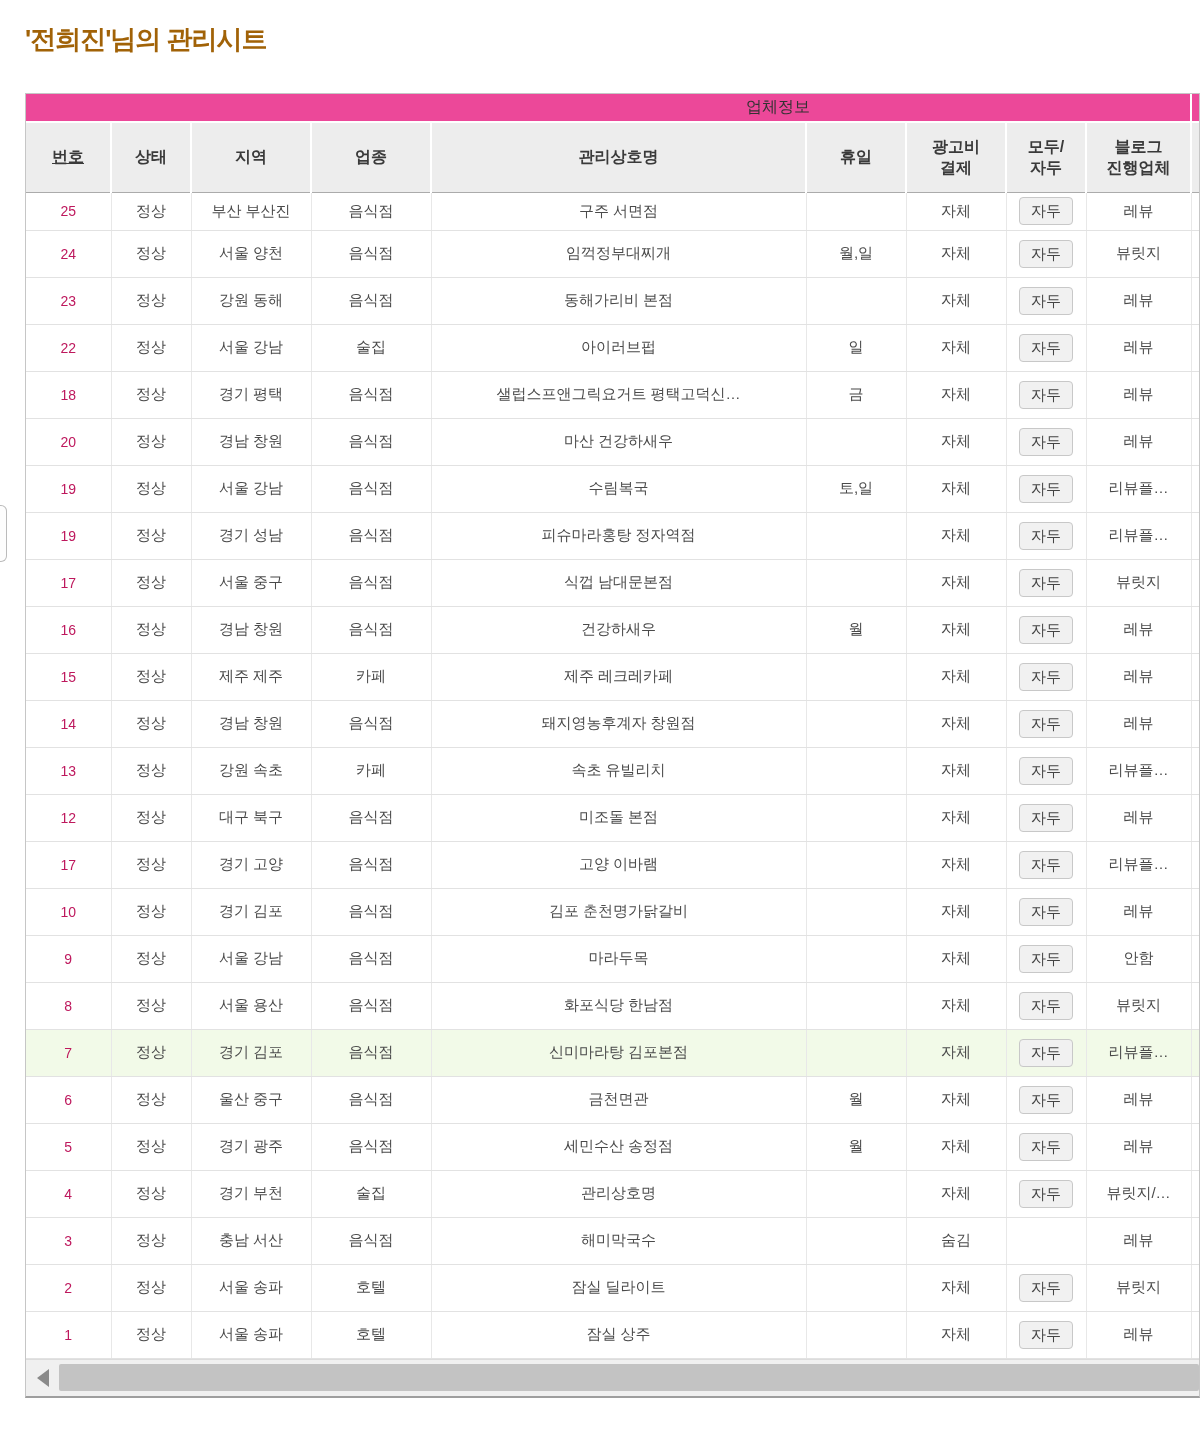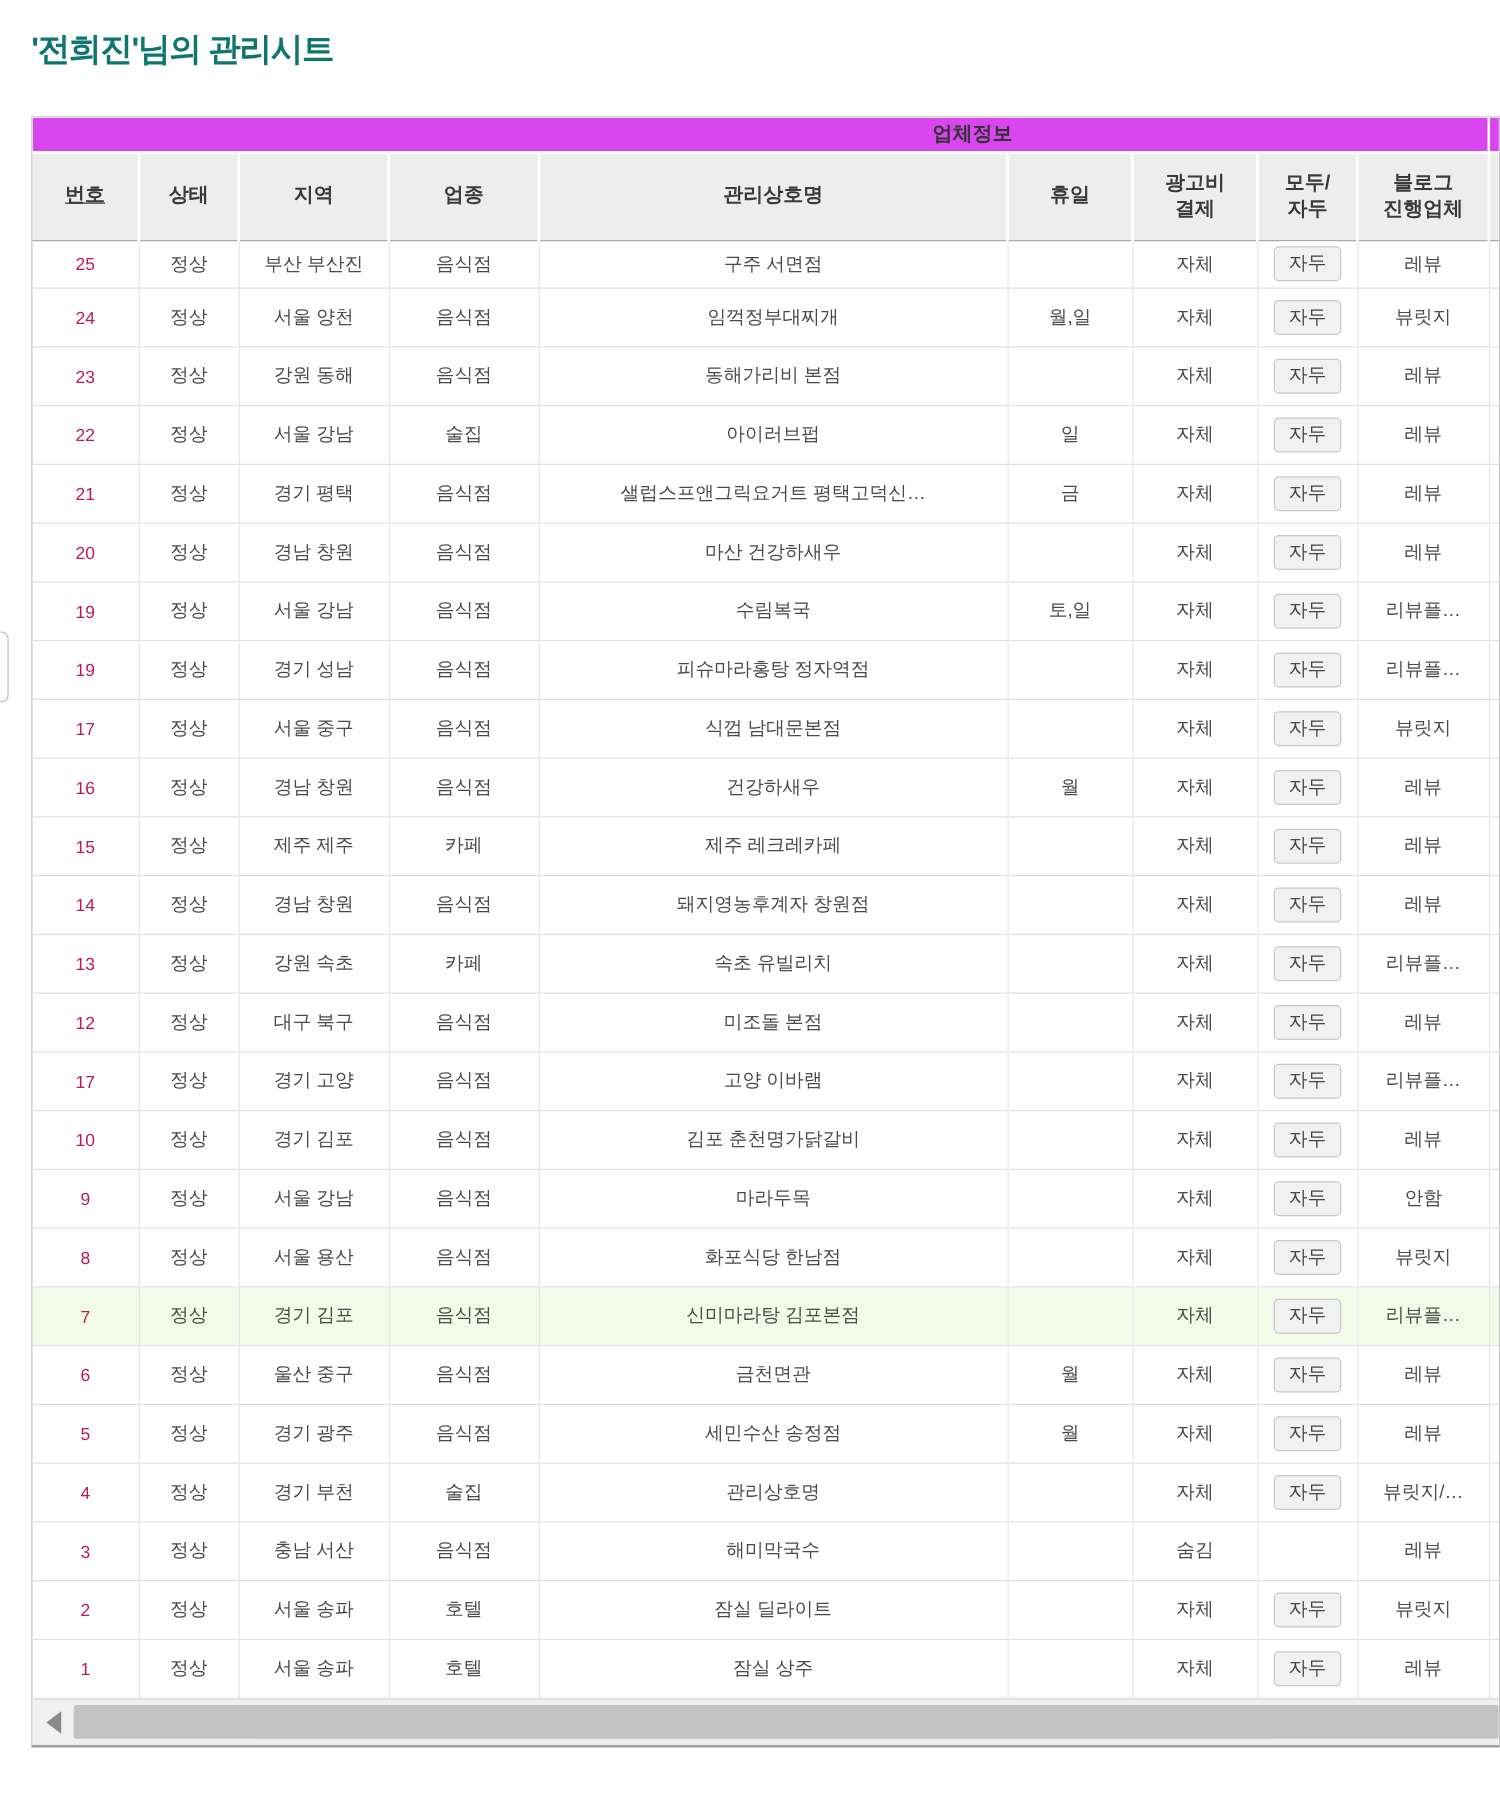--- a/index.html
+++ b/index.html
@@ -5,21 +5,21 @@
   * { margin: 0; padding: 0; box-sizing: border-box; }
   html, body { background: #ffffff; }
   body {
     width: 1200px; height: 1437px;
     position: relative;
     font-family: "Liberation Sans", sans-serif;
     overflow: hidden;
   }
   .page-title {
     position: absolute; left: 25px; top: 22px;
-    font-size: 26px; font-weight: bold; color: #0f766e;
+    font-size: 26px; font-weight: bold; color: #a16207;
     letter-spacing: -1px;
     text-align: right;
   }
   .sheet-wrap {
     position: absolute; left: 25px; top: 93px;
     width: 1175px;
     border: 1px solid #c6c6c6;
     border-bottom: 2px solid #9e9e9e;
     overflow: hidden;
     background: #ffffff;
@@ -32,22 +32,22 @@
   table.sheet th, table.sheet td {
     overflow: hidden;
     white-space: nowrap;
     text-align: center;
     vertical-align: middle;
     font-size: 15px;
   }
   
   tr.group-row th {
     height: 28px;
-    background: #d946ef;
-    color: #333333; font-weight: bold; font-size: 16px;
+    background: #ec4899;
+    color: #333333; font-weight: normal; font-size: 16px;
     border-bottom: 2px solid #ffffff;
   }
   tr.group-row th.group-main { text-indent: 340px; }
   tr.group-row th.group-sliver { border-left: 2px solid #ffffff; text-indent: 0; }
   tr.cols-row th {
     height: 70px;
     background: #ededed;
     color: #3a3a3a; font-weight: bold; font-size: 16px;
     white-space: pre-line;
     border-left: 2px solid #ffffff;
@@ -196,21 +196,21 @@
           <td>서울 강남</td>
           <td>술집</td>
           <td>아이러브펍</td>
           <td>일</td>
           <td>자체</td>
           <td><span class="jadu-btn">자두</span></td>
           <td>레뷰</td>
           <td></td>
         </tr>
         <tr>
-          <td class="num">21</td>
+          <td class="num">18</td>
           <td>정상</td>
           <td>경기 평택</td>
           <td>음식점</td>
           <td>샐럽스프앤그릭요거트 평택고덕신…</td>
           <td>금</td>
           <td>자체</td>
           <td><span class="jadu-btn">자두</span></td>
           <td>레뷰</td>
           <td></td>
         </tr>

